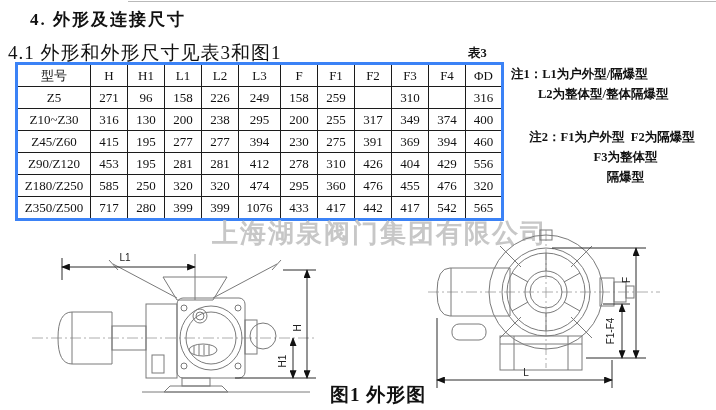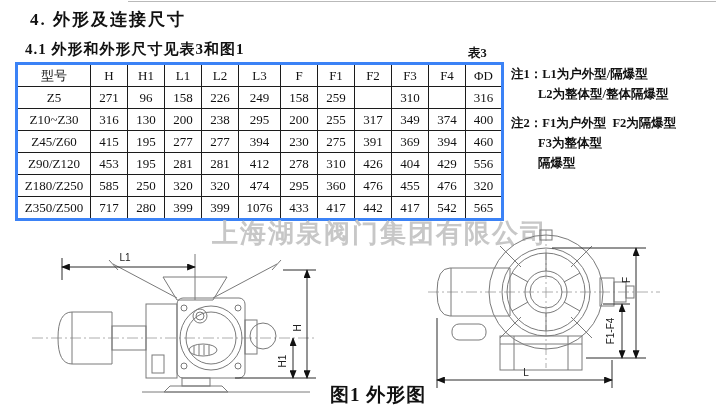--- a/index.html
+++ b/index.html
@@ -3,36 +3,36 @@
 <meta charset="utf-8">
 <style>
   html,body{margin:0;padding:0;background:#fff;}
   #page{
     position:relative;width:716px;height:410px;background:#ffffff;overflow:hidden;
     font-family:"Liberation Serif","DejaVu Serif",serif;color:#111;
   }
   .abs{position:absolute;}
   #top-rule{top:1px;left:128px;width:588px;height:1px;background:#b9b9b9;}
   #section-title{top:8px;left:30px;font-size:17px;font-weight:bold;letter-spacing:2px;}
-  #subsection-title{top:40px;left:25px;font-size:15px;font-weight:bold;letter-spacing:1px;}
+  #subsection-title{top:40px;left:8px;font-size:19px;font-weight:normal;letter-spacing:1px;}
   #table-label{top:45px;left:468px;font-size:12.5px;font-weight:bold;text-align:center;}
   table.dim{
     position:absolute;top:62px;left:15px;border-collapse:collapse;
     border:3px solid #3b82f6;table-layout:fixed;
   }
   table.dim th,table.dim td{
     border:1px solid #1c1c1c;height:21px;padding:0 1px;text-align:center;
     font-size:13px;font-weight:normal;font-family:"Liberation Serif","DejaVu Serif",serif;
     overflow:hidden;white-space:nowrap;
   }
   #notes{top:64px;left:511px;width:202px;font-size:12.5px;font-weight:bold;line-height:20px;}
   .note-block{margin:0;}
   .note-line{white-space:pre;}
   .note-indent{padding-left:27px;}
-  #note2-block{margin-top:9px;}
+  #note2-block{margin-top:23px;text-align:center;}
   #watermark{
     top:216px;left:212px;font-size:26px;font-weight:bold;letter-spacing:2px;
     color:#c7c7c7;white-space:nowrap;pointer-events:none;
   }
   #figure-caption{top:382px;left:330px;font-size:19px;font-weight:bold;letter-spacing:1px;}
   svg text{font-family:"Liberation Sans","DejaVu Sans",sans-serif;font-size:10px;fill:#222;}
   .draw{stroke:#7a7a7a;fill:none;stroke-width:1;}
   .dim-line{stroke:#2a2a2a;fill:none;stroke-width:1;}
   .cline{stroke:#9a9a9a;fill:none;stroke-width:0.8;stroke-dasharray:11 3 2 3;}
 </style>

